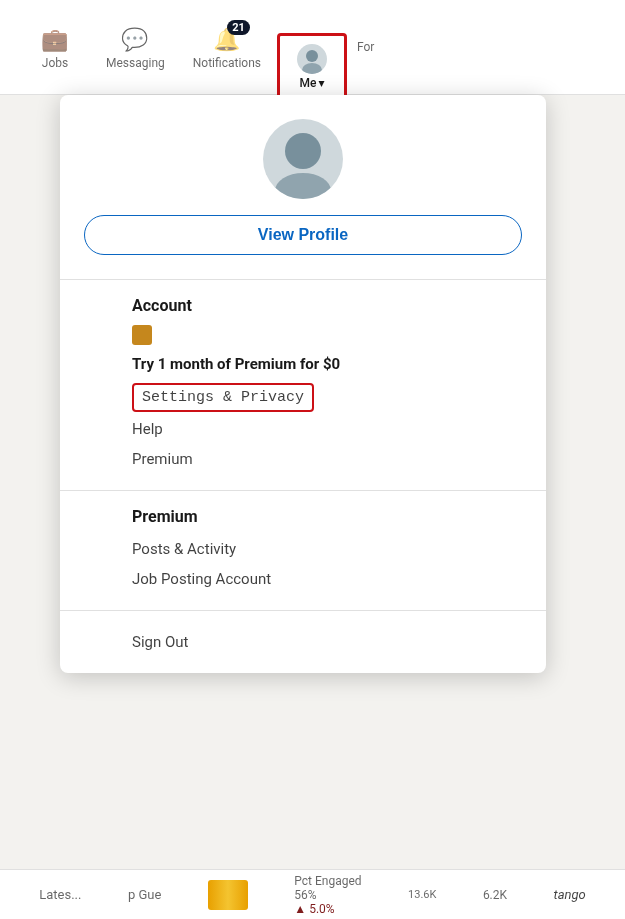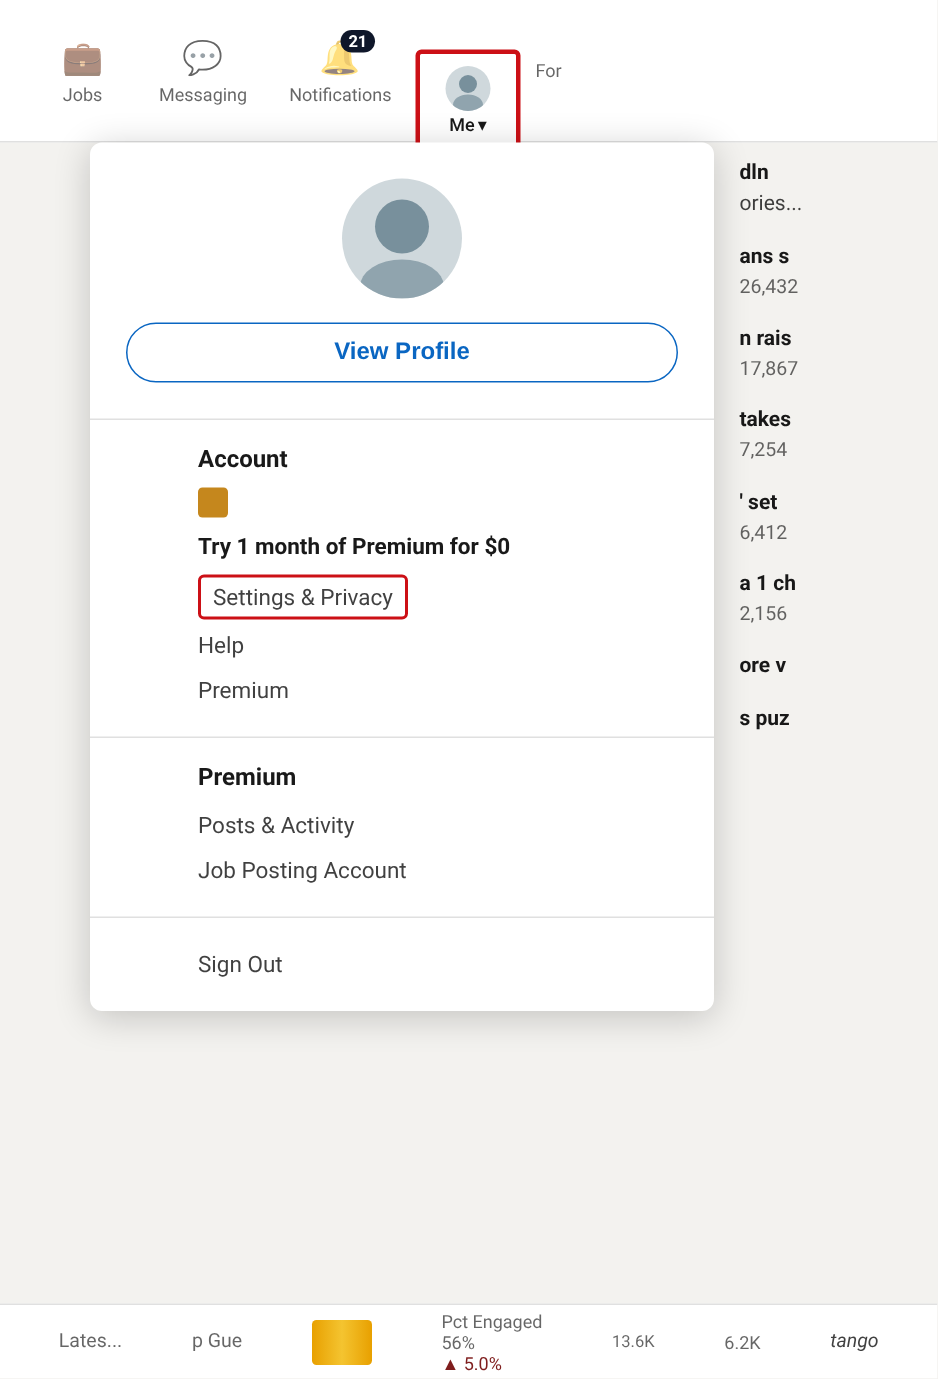--- a/index.html
+++ b/index.html
@@ -94,21 +94,21 @@
       color: rgba(0,0,0,0.6);
       padding: 8px 6px;
       align-self: center;
     }
 
     
     .dropdown-overlay {
       position: absolute;
       top: 95px;
       left: 60px;
-      width: 416px;
+      width: 486px;
       background: white;
       border-radius: 8px;
       box-shadow: 0 4px 24px rgba(0,0,0,0.2);
       z-index: 100;
       padding-bottom: 8px;
     }
 
     
     .profile-section {
       display: flex;
@@ -349,21 +349,21 @@
   </div>
 
   <div class="divider"></div>
 
   <div class="menu-section">
     <div class="section-title">Account</div>
     <div class="premium-item">
       <div class="premium-icon"></div>
       <span class="premium-text">Try 1 month of Premium for $0</span>
     </div>
-    <div style="margin-top:6px;">
+    <div style="margin-top:6px;font-family:Liberation Mono, monospace;">
       <span class="menu-item settings-item">Settings &amp; Privacy</span>
     </div>
     <a class="menu-item">Help</a>
     <a class="menu-item">Premium</a>
   </div>
 
   <div class="divider"></div>
 
   <div class="menu-section">
     <div class="section-title">Premium</div>

